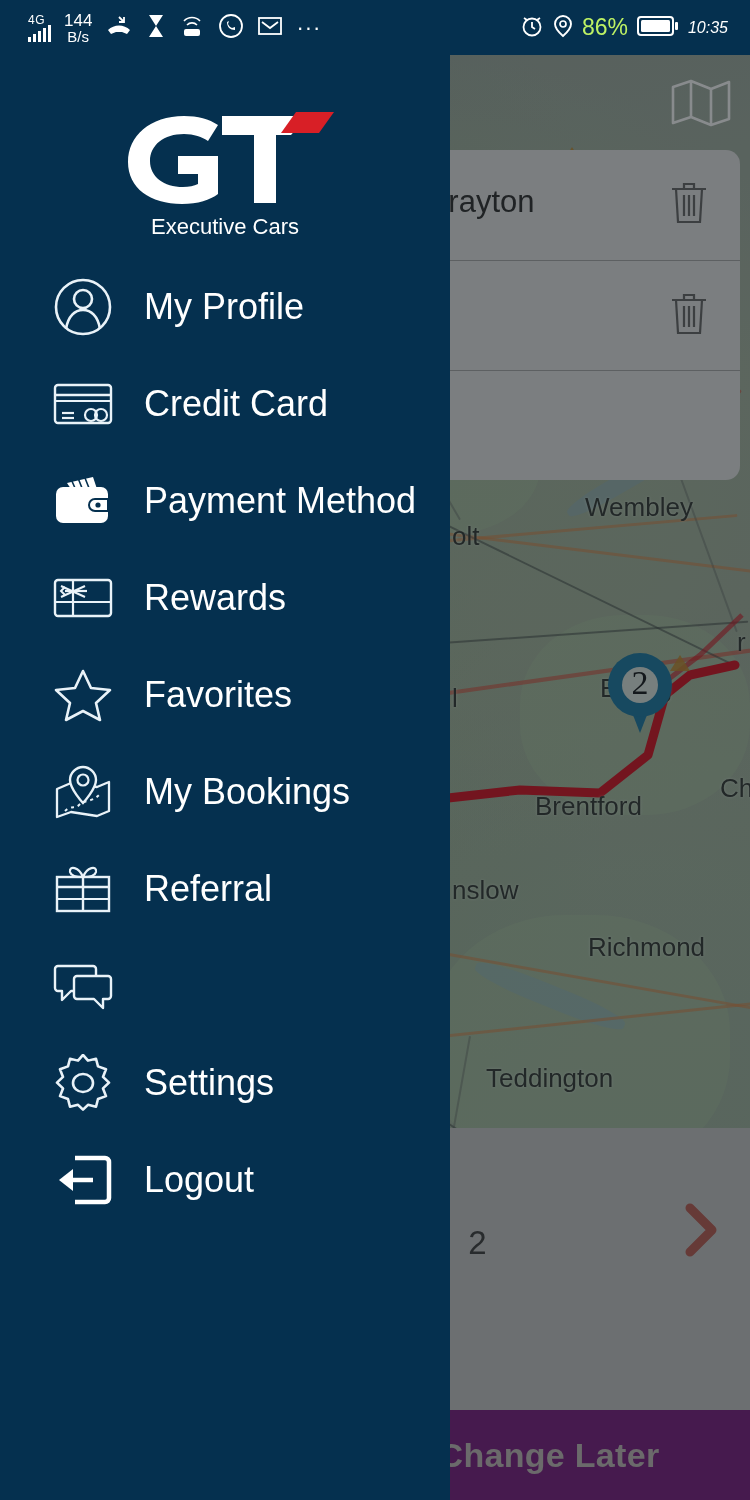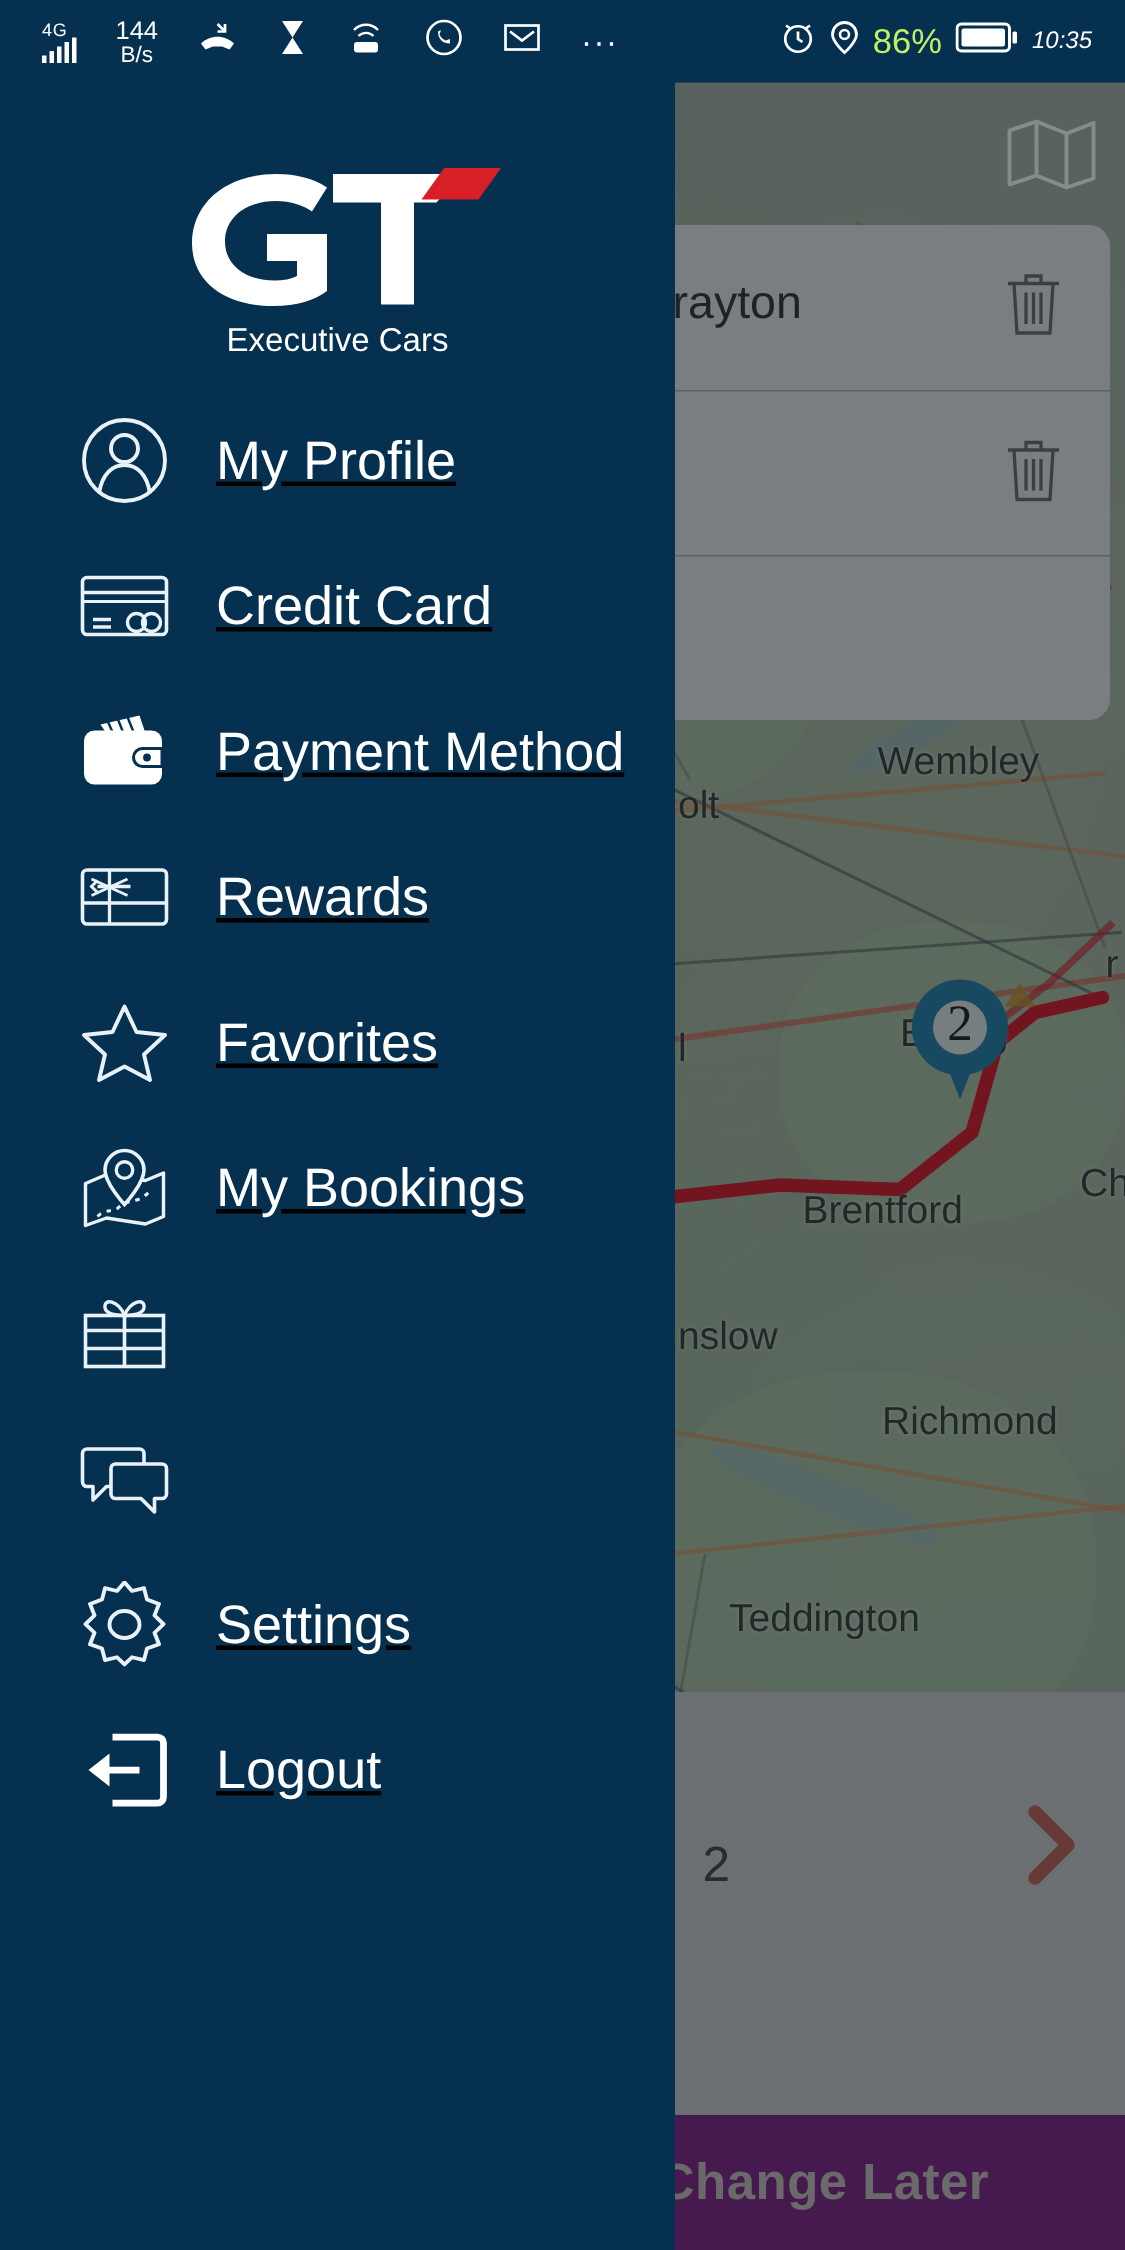--- a/index.html
+++ b/index.html
@@ -123,21 +123,21 @@
     background:rgba(20,26,30,.45); pointer-events:none;
   }
 
   
   #status-bar {
     position:absolute; left:0; top:0; width:750px; height:55px;
     background:#05304f; color:#ffffff; z-index:40;
   }
   #status-left {
     position:absolute; left:28px; top:0; height:55px;
-    display:flex; align-items:center; gap:26px;
+    display:flex; align-items:center; gap:13px;
   }
   #status-right {
     position:absolute; right:22px; top:0; height:55px;
     display:flex; align-items:center; gap:9px;
   }
   .sb-text { font-size:21px; color:#bef264; }
   #net-speed { display:flex; flex-direction:column; align-items:center; line-height:1.0; }
   #net-speed .sp-num { font-size:17px; }
   #net-speed .sp-unit { font-size:15px; }
   #signal-block { display:flex; flex-direction:column; align-items:flex-start; line-height:1; }
@@ -162,21 +162,21 @@
   #logo-mark {
     position:relative; width:230px; height:100px; margin:0 auto;
   }
   #logo-mark svg { display:block; }
   #brand-tagline {
     margin-top:6px; font-size:22px; color:#ffffff;
     font-family:"Liberation Sans", sans-serif;
   }
 
   
-  #drawer-menu { position:absolute; left:0; top:258px; width:450px;text-decoration:underline; }
+  #drawer-menu { position:absolute; left:0; top:258px; width:450px; }
   .menu-item {
     position:relative; height:97px; display:flex; align-items:center;
     padding-left:52px;
   }
   .menu-icon {
     width:62px; height:62px; flex:0 0 62px;
     display:flex; align-items:center; justify-content:center;
   }
   .menu-label {
     margin-left:30px; font-size:36px; color:#ffffff;
@@ -481,20 +481,21 @@
       <span class="menu-icon">
         <svg width="60" height="52" viewBox="0 0 60 52">
           <rect x="4" y="14" width="52" height="34" fill="none" stroke="#e9f2f8" stroke-width="2.4"></rect>
           <path d="M4 24 H56" stroke="#e9f2f8" stroke-width="2.4"></path>
           <path d="M4 36 H56" stroke="#e9f2f8" stroke-width="2.2"></path>
           <path d="M30 14 V48" stroke="#e9f2f8" stroke-width="2.4"></path>
           <path d="M30 14 C26 4 16 2 17 9 C18 13 25 14 30 14 Z" fill="none" stroke="#e9f2f8" stroke-width="2.2"></path>
           <path d="M30 14 C34 4 44 2 43 9 C42 13 35 14 30 14 Z" fill="none" stroke="#e9f2f8" stroke-width="2.2"></path>
         </svg>
       </span>
+      <span class="menu-label">Referral</span>
     </div>
 
     <div class="menu-item">
       <span class="menu-icon">
         <svg width="60" height="52" viewBox="0 0 60 52">
           <path d="M3 6 H38 A3 3 0 0 1 41 9 V28 A3 3 0 0 1 38 31 H16 L7 40 L7 31 H3 A3 3 0 0 1 0 28 V9 A3 3 0 0 1 3 6 Z" transform="translate(2,0)" fill="#05304f" stroke="#e9f2f8" stroke-width="2.4" stroke-linejoin="round"></path>
           <path d="M24 16 H55 A3 3 0 0 1 58 19 V36 A3 3 0 0 1 55 39 H50 L50 48 L41 39 H24 A3 3 0 0 1 21 36 V19 A3 3 0 0 1 24 16 Z" fill="#05304f" stroke="#e9f2f8" stroke-width="2.4" stroke-linejoin="round"></path>
         </svg>
       </span>
     </div>

